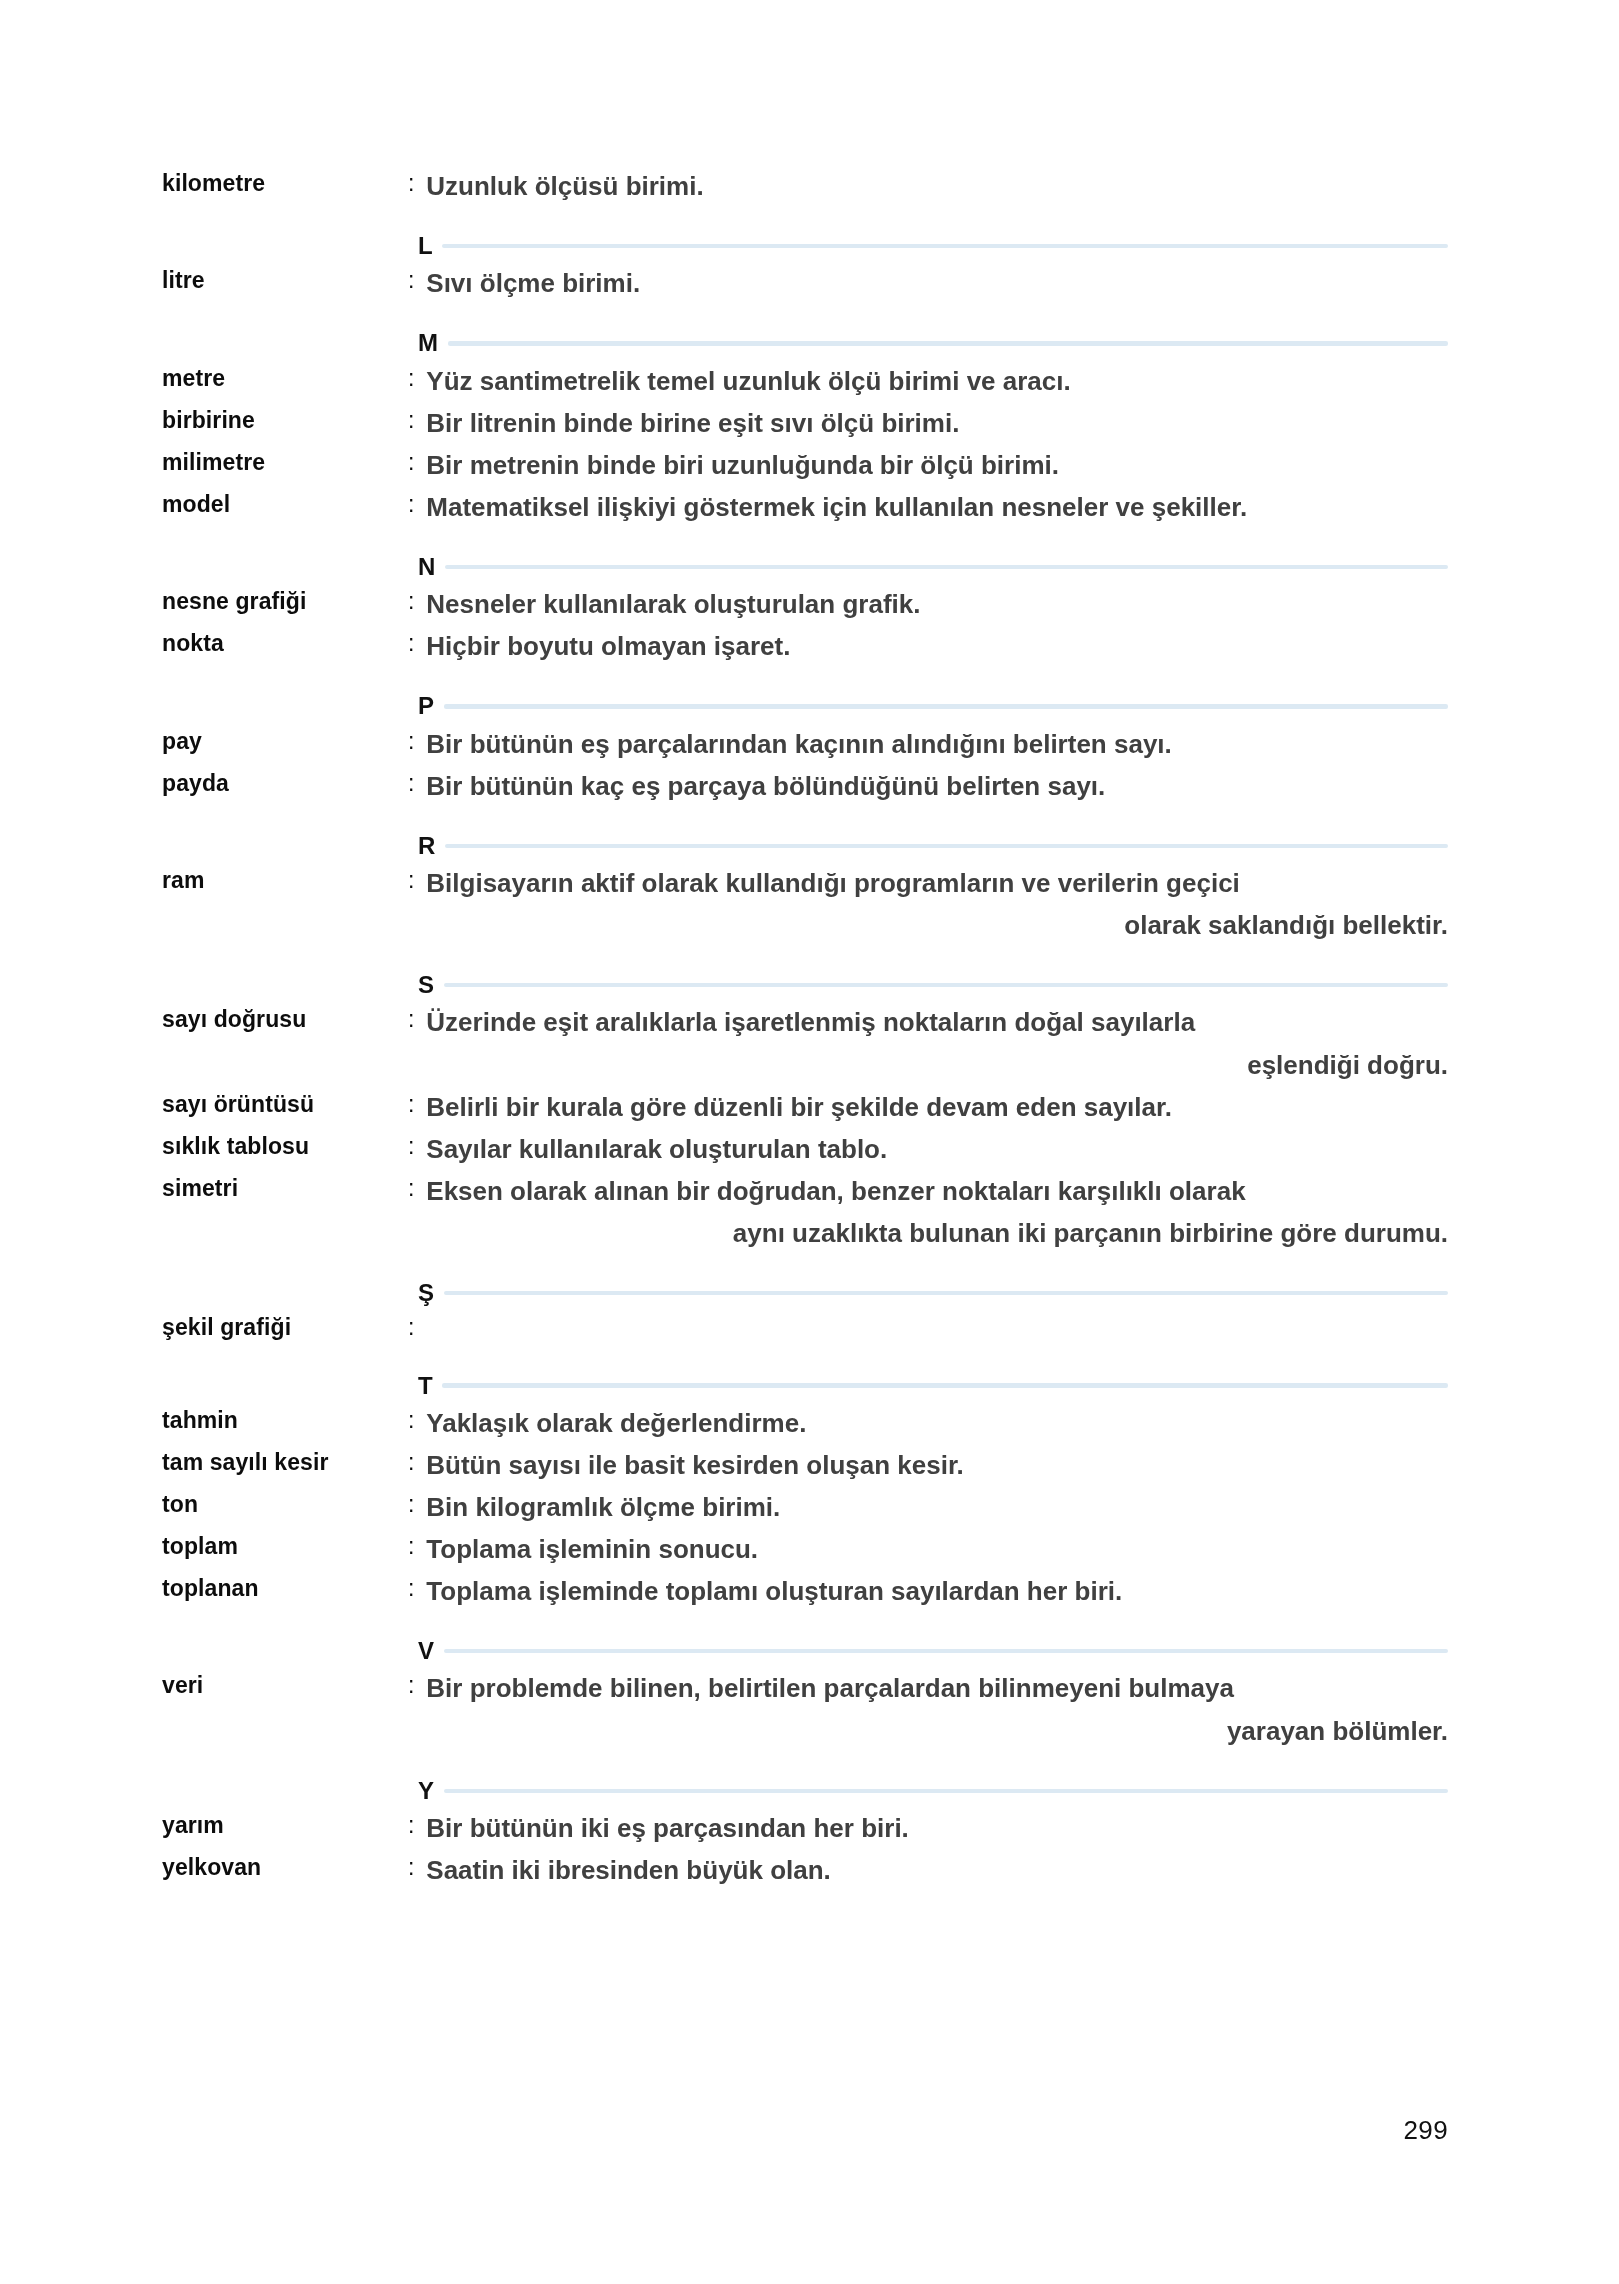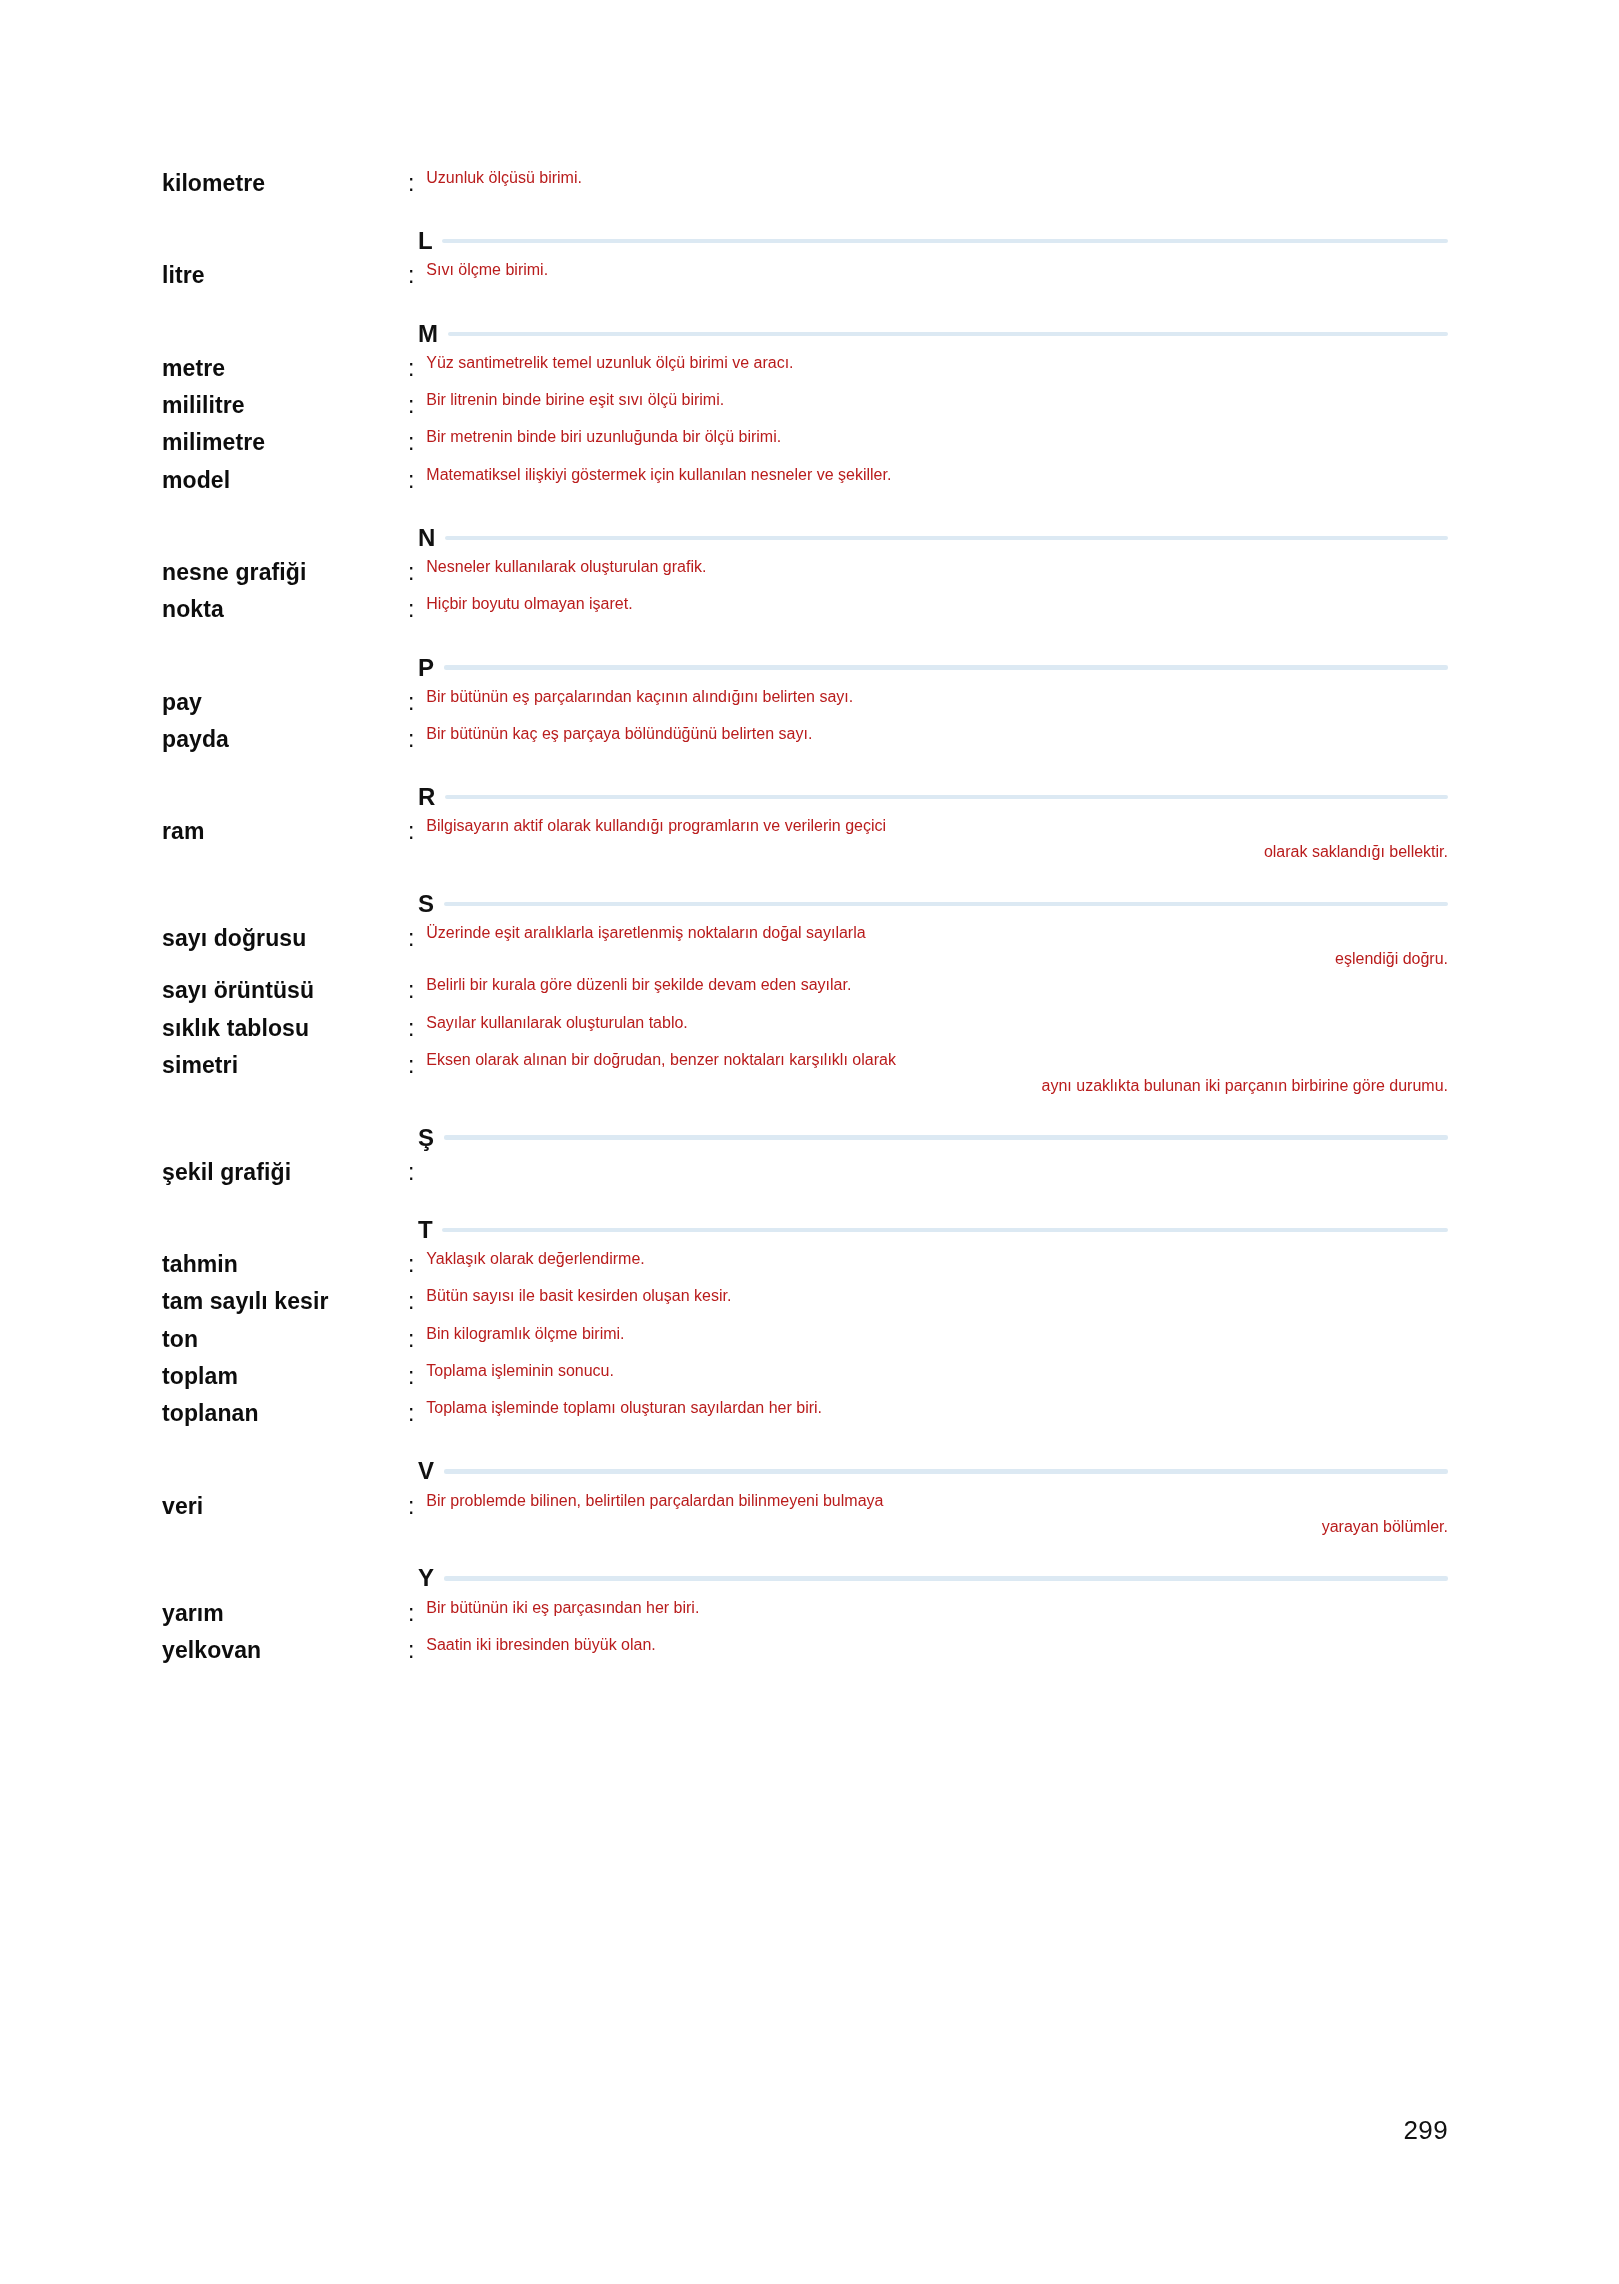--- a/index.html
+++ b/index.html
@@ -48,23 +48,24 @@
   }
   .colon {
     width: 18.3px;
     flex: 0 0 18.3px;
     font-size: 23px;
     line-height: 1.62;
     color: #0d0d0d;
   }
   .def {
     flex: 1 1 auto;
-    font-size: 16px;
+    font-size: 26px;
     line-height: 1.62;
-    color: #b91c1c;
+    color: #404040;
+    font-weight: bold;
   }
   .def .cont {
     display: block;
     padding-left: 9.8px;
     text-align: right;
   }
 
   
   .letter-head {
     display: flex;
@@ -129,21 +130,21 @@
       <div class="rule"></div>
     </div>
     <div class="entry">
       <div class="term">metre</div>
       <div class="colon">:</div>
       <div class="def">
         <span>Yüz santimetrelik temel uzunluk ölçü birimi ve aracı.</span>
       </div>
     </div>
     <div class="entry">
-      <div class="term">mililitre</div>
+      <div class="term">birbirine</div>
       <div class="colon">:</div>
       <div class="def">
         <span>Bir litrenin binde birine eşit sıvı ölçü birimi.</span>
       </div>
     </div>
     <div class="entry">
       <div class="term">milimetre</div>
       <div class="colon">:</div>
       <div class="def">
         <span>Bir metrenin binde biri uzunluğunda bir ölçü birimi.</span>

